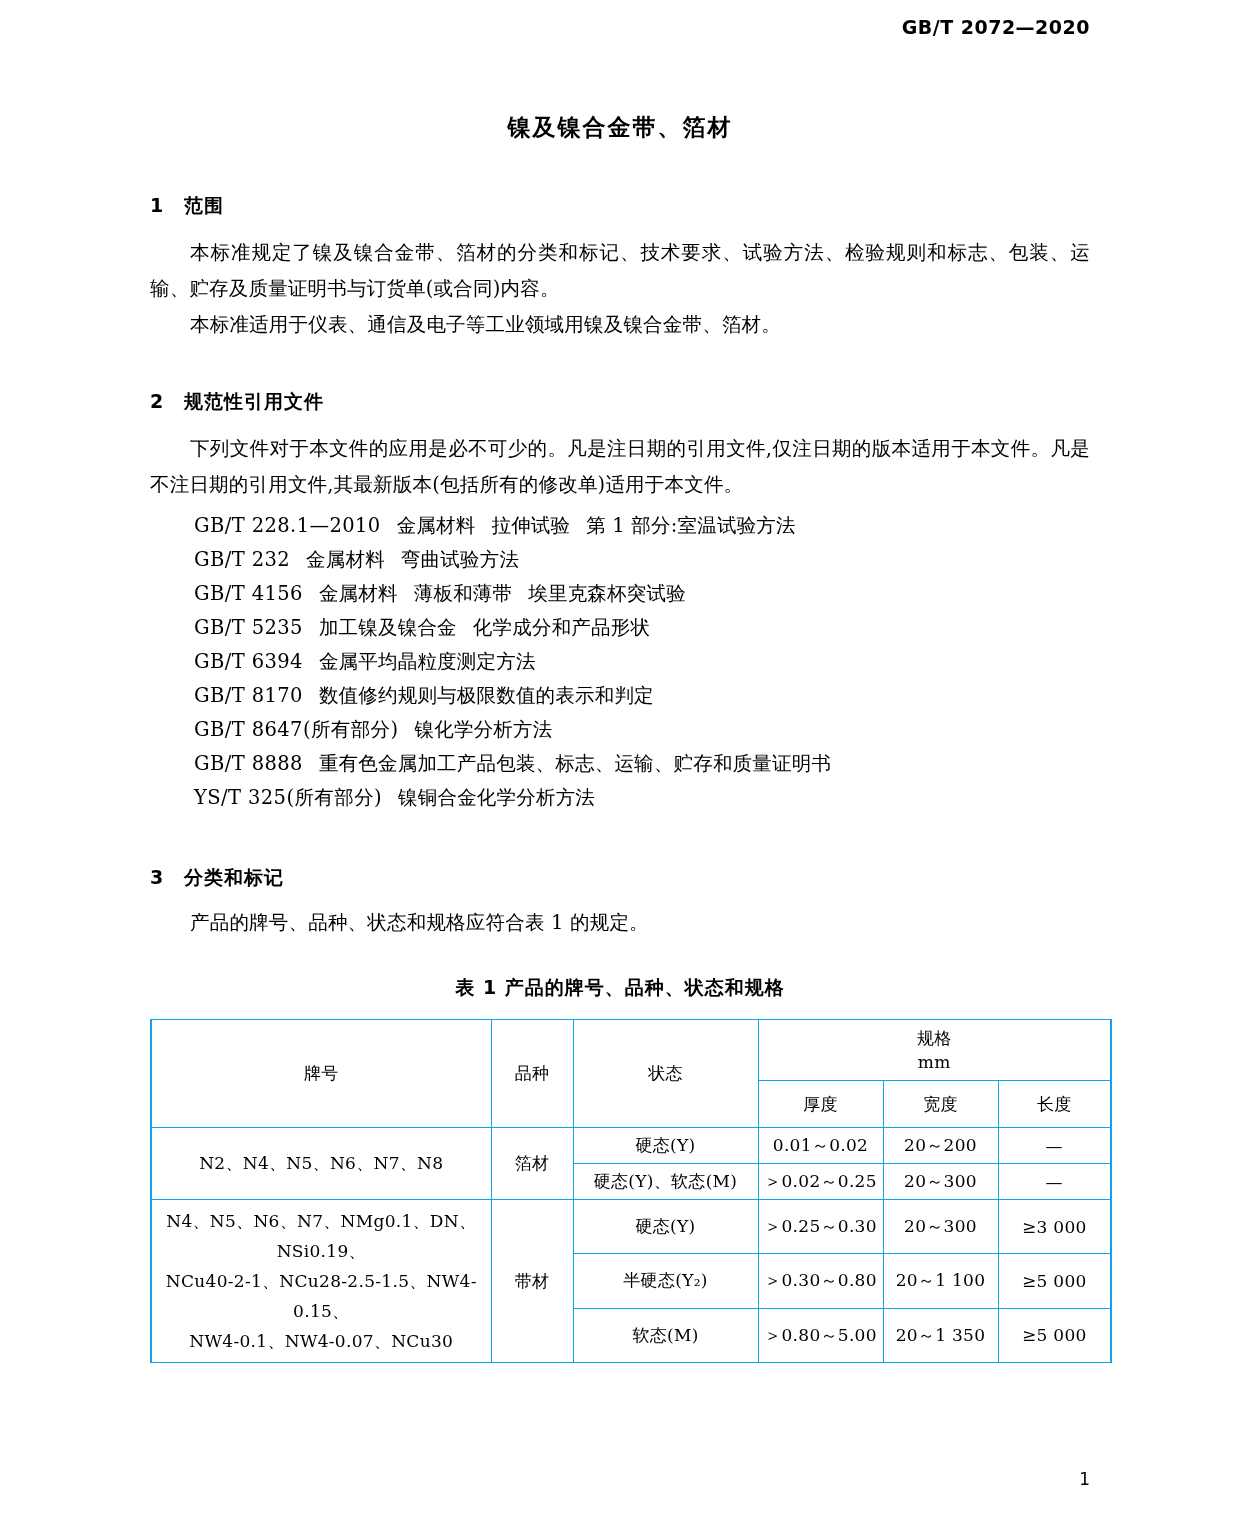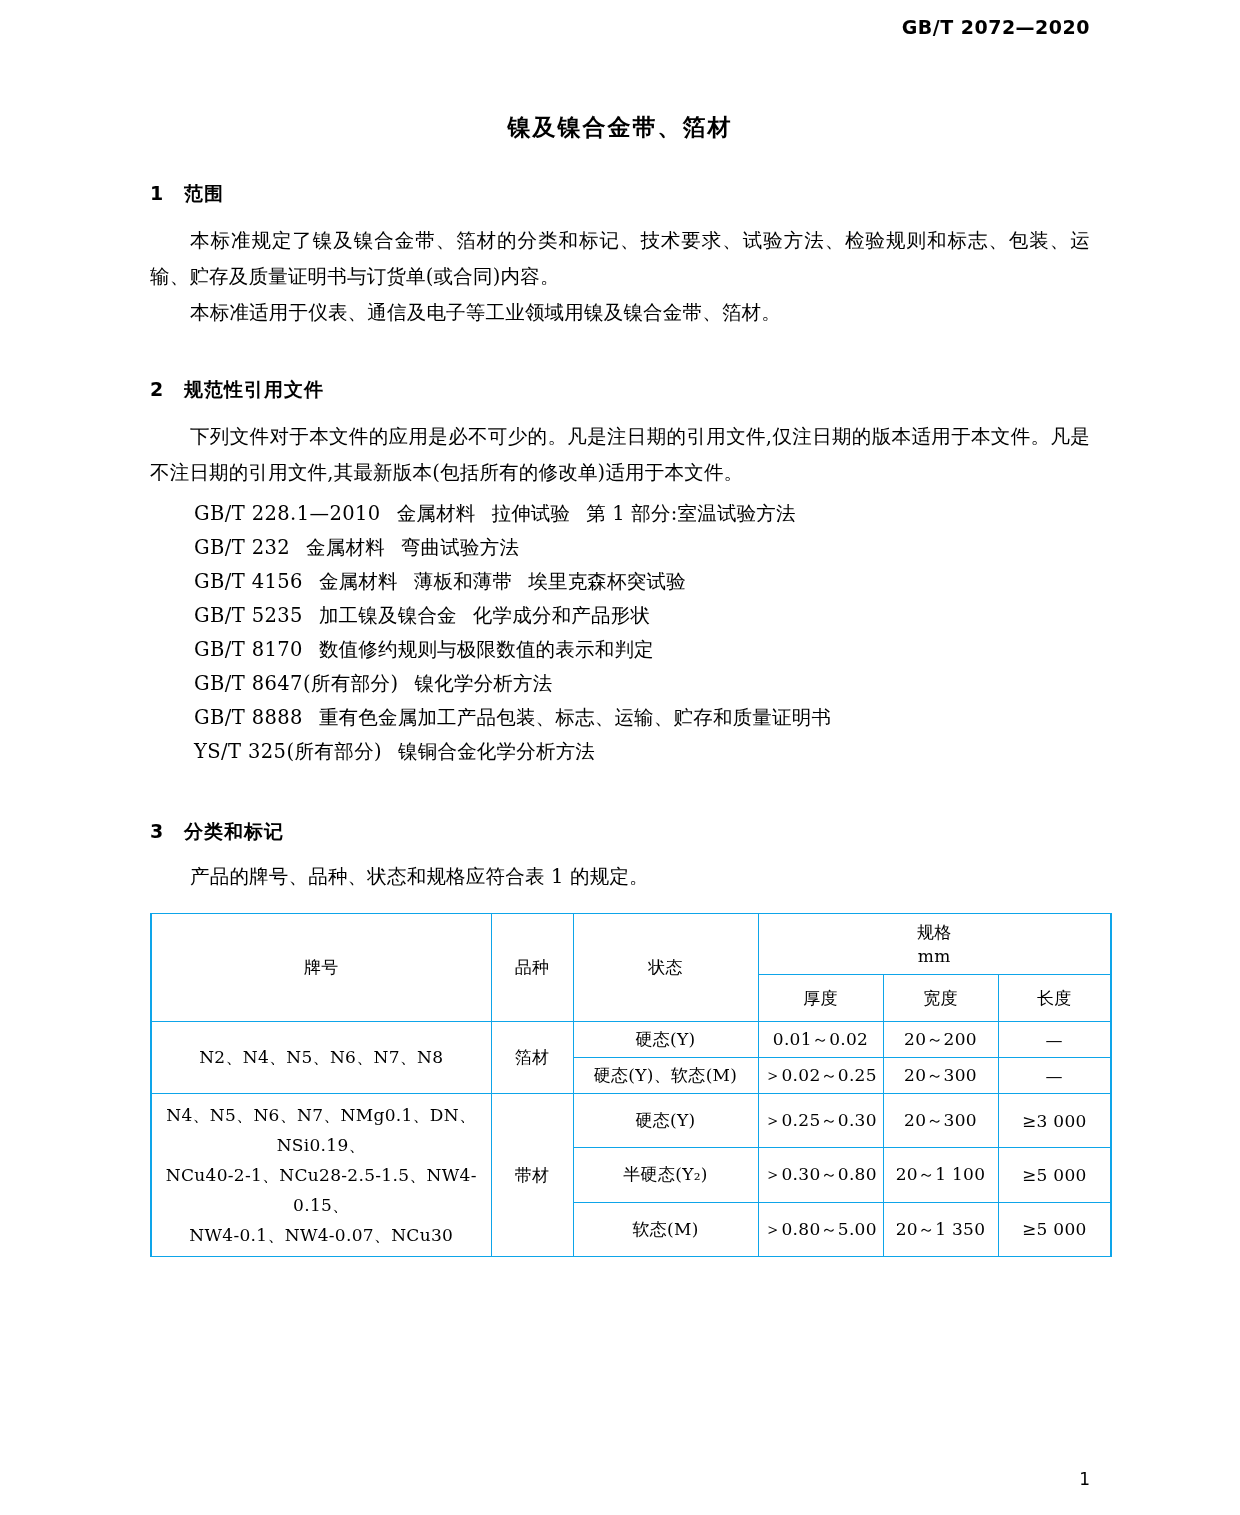--- a/index.html
+++ b/index.html
@@ -44,21 +44,21 @@
   .clause-head {
     font-family: "DejaVu Sans", "Liberation Sans", sans-serif;
     font-size: 19px;
     font-weight: bold;
     letter-spacing: 1px;
   }
   .clause-num {
     display: inline-block;
     min-width: 34px;
   }
-  .sec1 { margin-top: 38px; }
+  .sec1 { margin-top: 50px; }
   .sec2 { margin-top: 46px; }
   .sec3 { margin-top: 50px; }
   .sec31 { margin-top: 32px; }
 
   p.body-text {
     font-size: 19.5px;
     line-height: 36px;
     margin: 0;
     text-align: justify;
     letter-spacing: 0.2px;
@@ -150,20 +150,23 @@
       <li>
         <span class="ref-code">GB/T 232</span><span class="ref-gap"></span><span>金属材料</span><span class="ref-gap"></span><span>弯曲试验方法</span>
       </li>
       <li>
         <span class="ref-code">GB/T 4156</span><span class="ref-gap"></span><span>金属材料</span><span class="ref-gap"></span><span>薄板和薄带</span><span class="ref-gap"></span><span>埃里克森杯突试验</span>
       </li>
       <li>
         <span class="ref-code">GB/T 5235</span><span class="ref-gap"></span><span>加工镍及镍合金</span><span class="ref-gap"></span><span>化学成分和产品形状</span>
       </li>
       <li>
+        <span class="ref-code">GB/T 6394</span><span class="ref-gap"></span><span>金属平均晶粒度测定方法</span>
+      </li>
+      <li>
         <span class="ref-code">GB/T 8170</span><span class="ref-gap"></span><span>数值修约规则与极限数值的表示和判定</span>
       </li>
       <li>
         <span class="ref-code">GB/T 8647(所有部分)</span><span class="ref-gap"></span><span>镍化学分析方法</span>
       </li>
       <li>
         <span class="ref-code">GB/T 8888</span><span class="ref-gap"></span><span>重有色金属加工产品包装、标志、运输、贮存和质量证明书</span>
       </li>
       <li>
         <span class="ref-code">YS/T 325(所有部分)</span><span class="ref-gap"></span><span>镍铜合金化学分析方法</span>
@@ -171,20 +174,21 @@
     </ul>
   </div>
 
   <div class="clause-head sec3">
     <span class="clause-num">3</span><span>分类和标记</span>
   </div>
 
 
   <p class="body-text indent" style="margin-top:14px">产品的牌号、品种、状态和规格应符合表 1 的规定。</p>
 
+  <div class="table-caption">表 1   产品的牌号、品种、状态和规格</div>
 
   <table class="spec">
     <colgroup>
       <col style="width:340px">
       <col style="width:82px">
       <col style="width:185px">
       <col style="width:125px">
       <col style="width:115px">
       <col style="width:113px">
     </colgroup>

